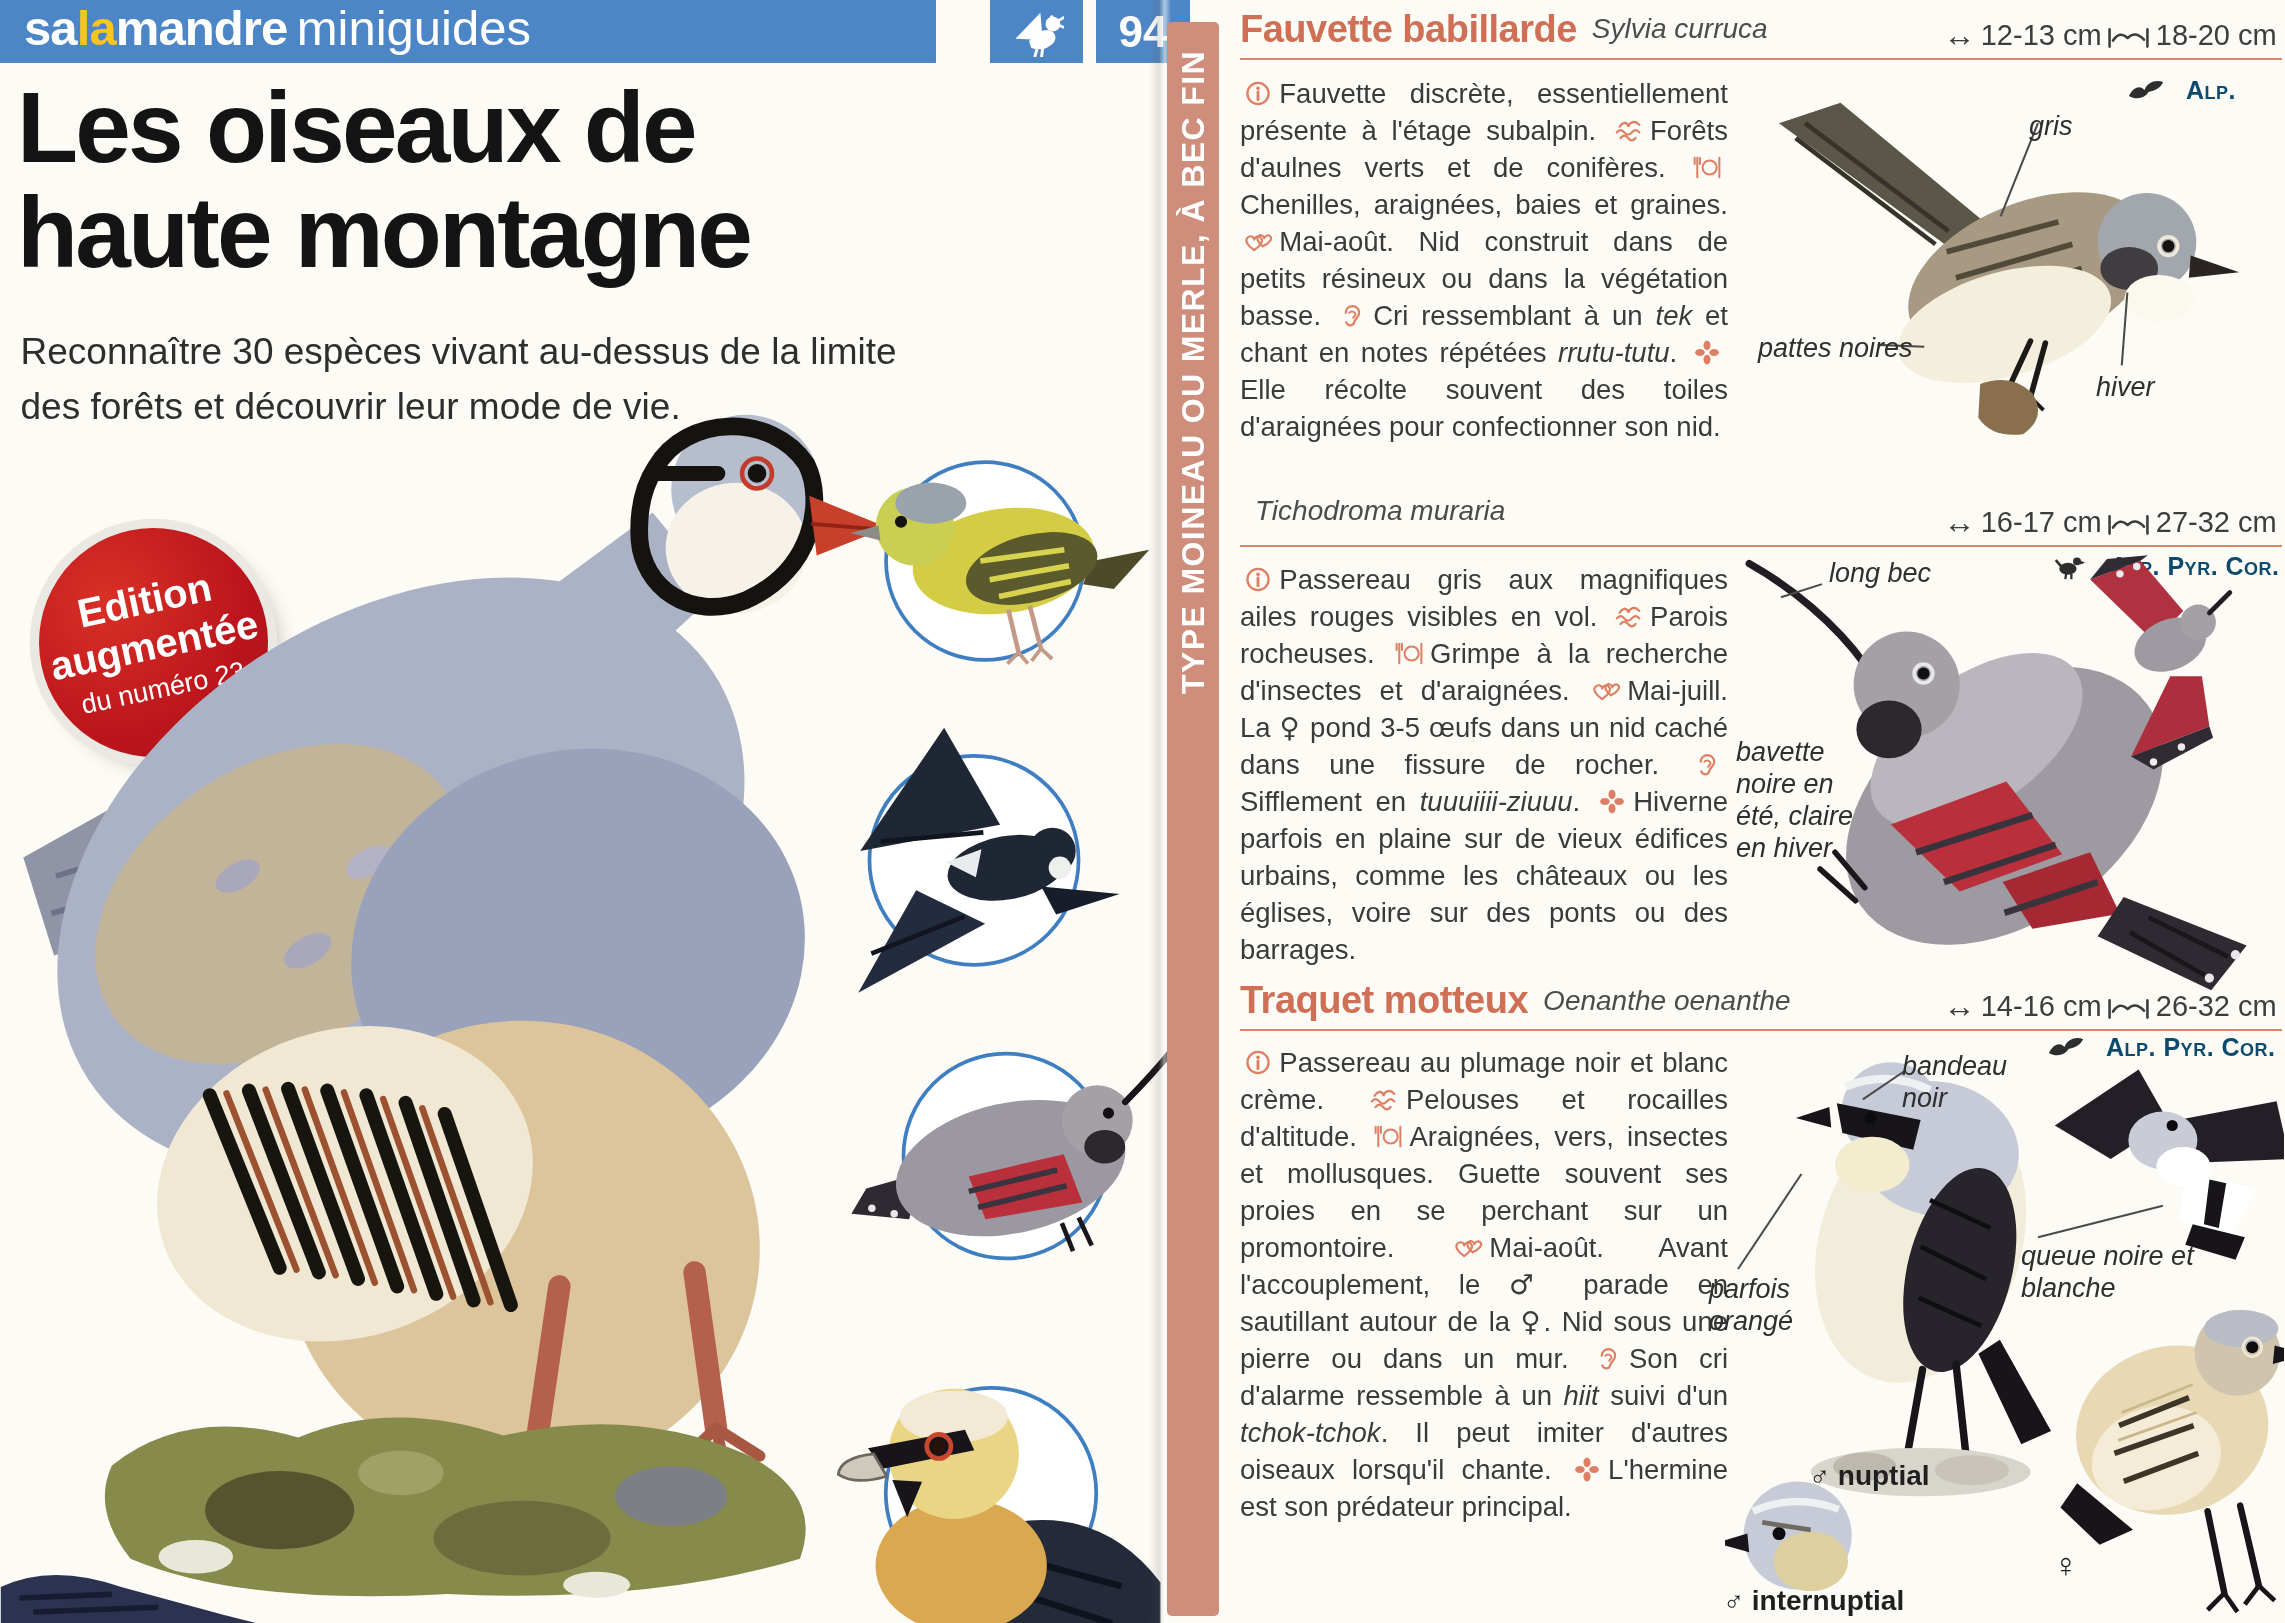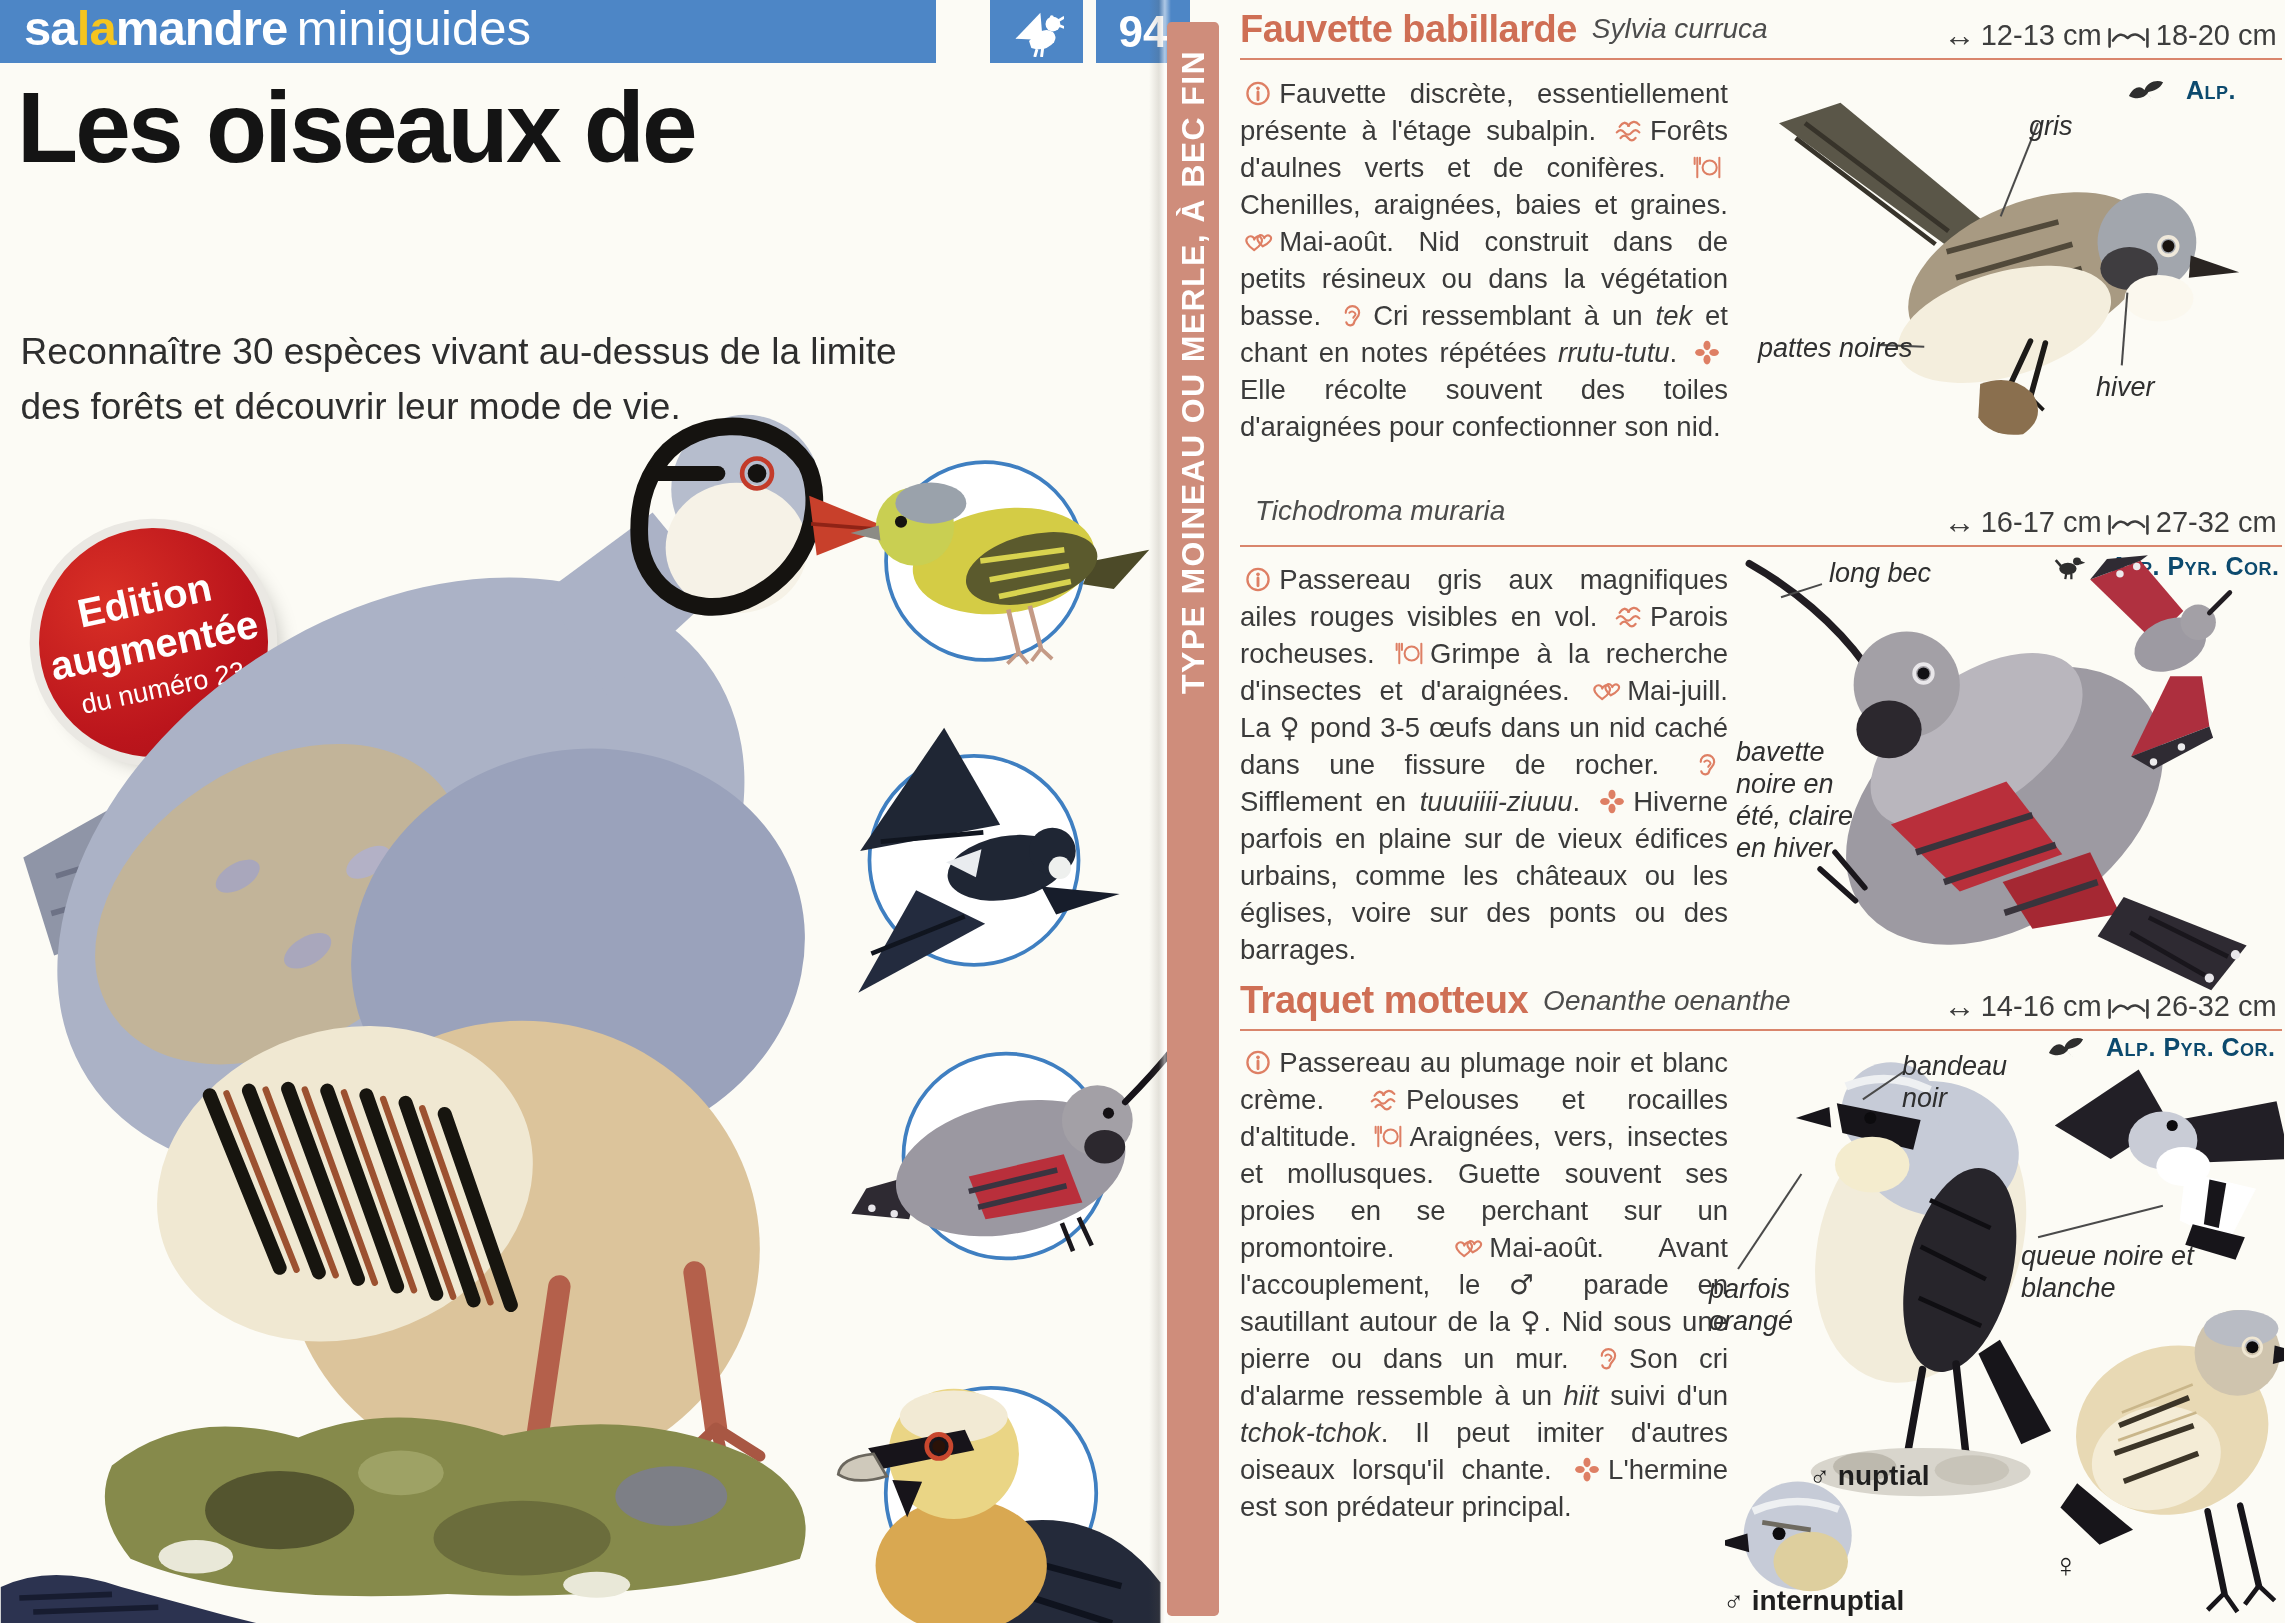--- a/index.html
+++ b/index.html
@@ -71,20 +71,21 @@
         <path d="M23 37 L21 44 M28 36 L27 44" stroke="#fff" stroke-width="2.6"></path>
       </svg>
     </span>
   </div>
   <div class="abs sq sq-num">
       <span>94</span>
     </div>
 
   <div class="abs cover-title">
     <div>Les oiseaux de</div>
+    <div>haute montagne</div>
   </div>
   <div class="abs cover-sub">
     <div>Reconnaître 30 espèces vivant au-dessus de la limite</div>
     <div>des forêts et découvrir leur mode de vie.</div>
   </div>
 
   <div class="abs badge">
     <div class="b1">Edition</div>
     <div class="b2">augmentée</div>
     <div class="b3">du numéro 23</div>

